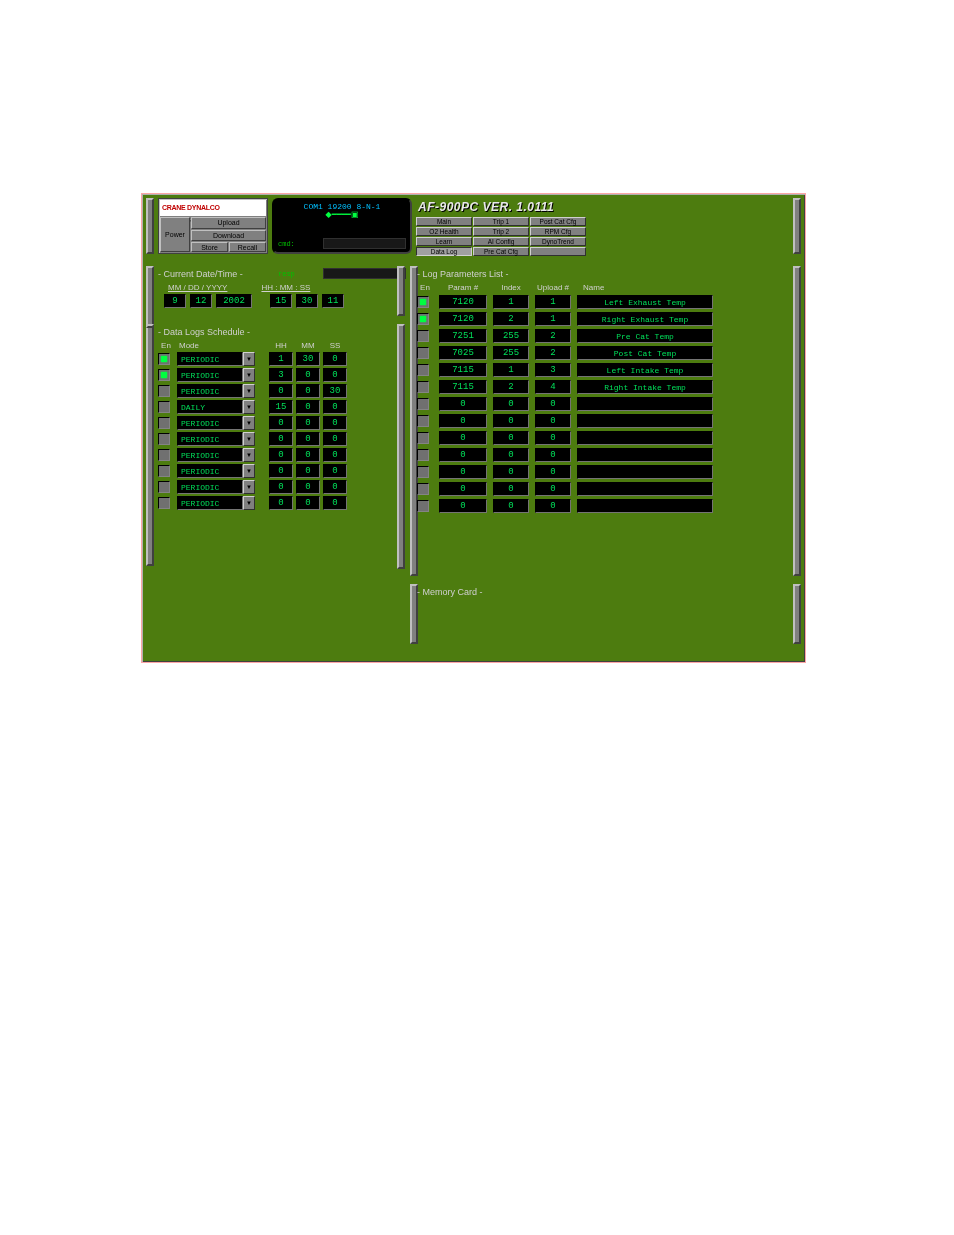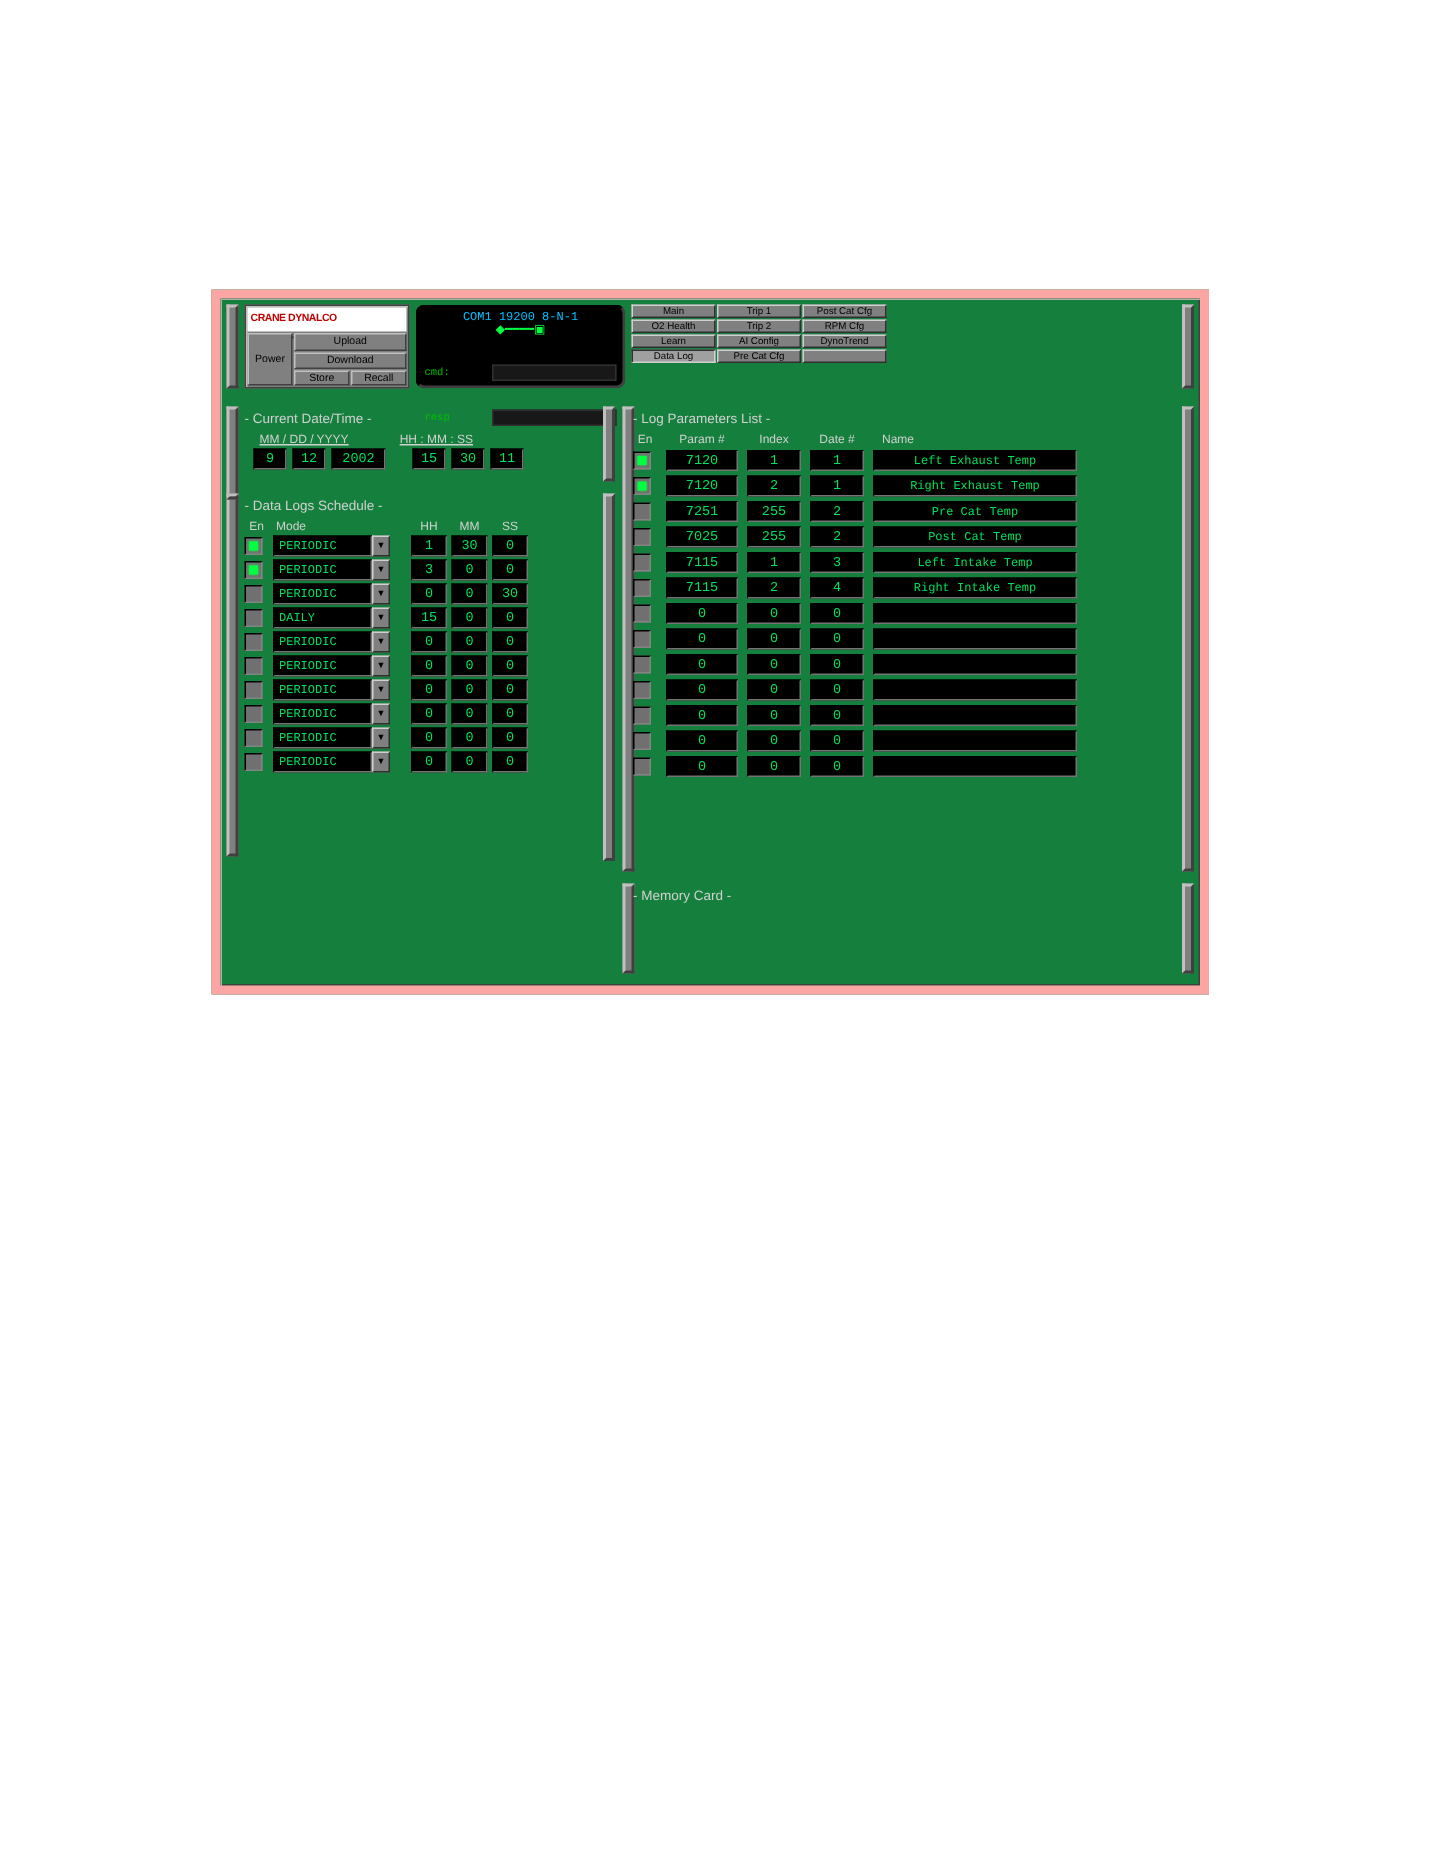--- a/index.html
+++ b/index.html
@@ -9,22 +9,22 @@
     width: 954px;
     height: 1235px;
     position: relative;
   }
   .app {
     position: absolute;
     left: 141px;
     top: 193px;
     width: 665px;
     height: 470px;
-    background: #15803d;
-    border: 6px solid #fca5a5;
+    background: #4d7c0f;
+    border: 1px solid #fca5a5;
     box-shadow: inset 1px 1px 0 #b0b0b0, inset -1px -1px 0 #404040;
   }
 
   
   .topbar {
     position: absolute;
     left: 4px; top: 4px; right: 4px; height: 56px;
     display: flex;
     gap: 4px;
   }
@@ -289,20 +289,21 @@
         <div class="term-lbl">cmd:</div>
         <div class="term-field"></div>
       </div>
       <div class="term-row">
         <div class="term-lbl">resp</div>
         <div class="term-field"></div>
       </div>
     </div>
 
     <div class="title-zone">
+      <div class="app-title">AF-900PC   VER. 1.0111</div>
       <div class="tab-grid" id="tab-grid">
           <div class="tab">Main</div>
           <div class="tab">Trip 1</div>
           <div class="tab">Post Cat Cfg</div>
           <div class="tab">O2 Health</div>
           <div class="tab">Trip 2</div>
           <div class="tab">RPM Cfg</div>
           <div class="tab">Learn</div>
           <div class="tab">AI Config</div>
           <div class="tab">DynoTrend</div>
@@ -465,21 +466,21 @@
         </div>
       </div>
   </div>
 
   <div class="params">
     <div class="panel-title">- Log Parameters List -</div>
     <div class="params-head">
       <div class="hdr-lbl">En</div>
       <div class="hdr-lbl">Param #</div>
       <div class="hdr-lbl">Index</div>
-      <div class="hdr-lbl">Date #</div>
+      <div class="hdr-lbl">Upload #</div>
       <div class="hdr-lbl" style="text-align:left;padding-left:6px">Name</div>
     </div>
     <div id="params-rows">
         <div class="params-row">
           <div class="enbox on"></div>
           <div class="lcd">7120</div>
           <div class="lcd">1</div>
           <div class="lcd">1</div>
           <div class="name-cell">Left Exhaust Temp</div>
         </div>

